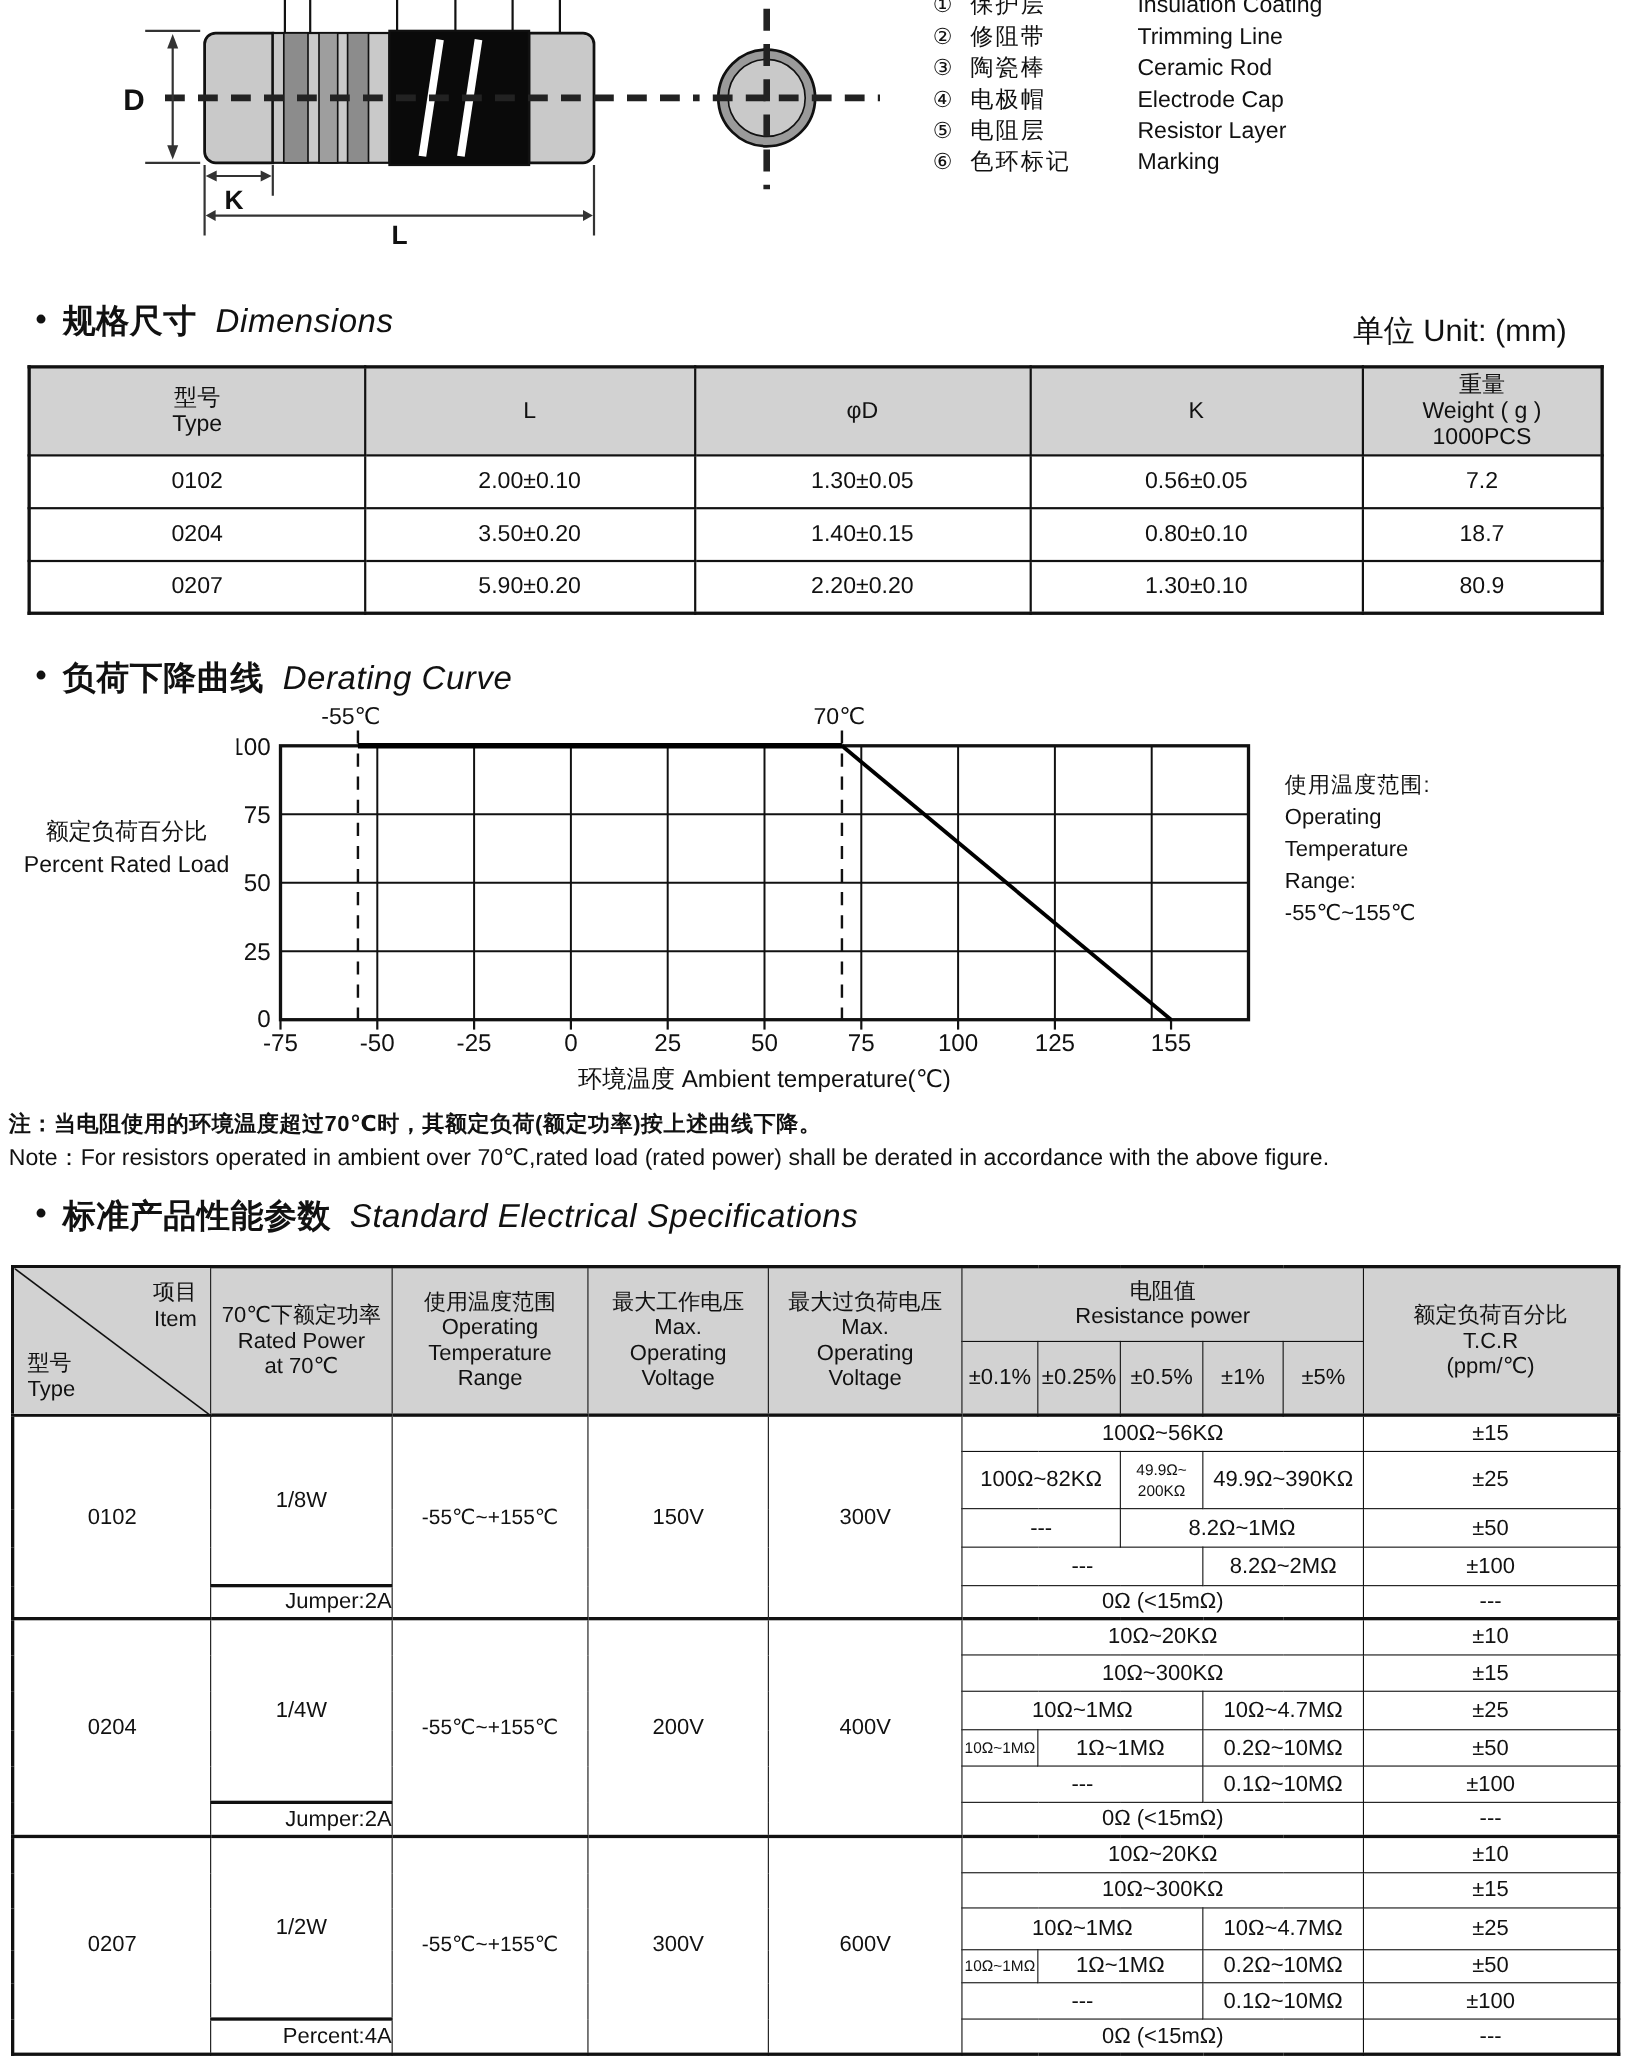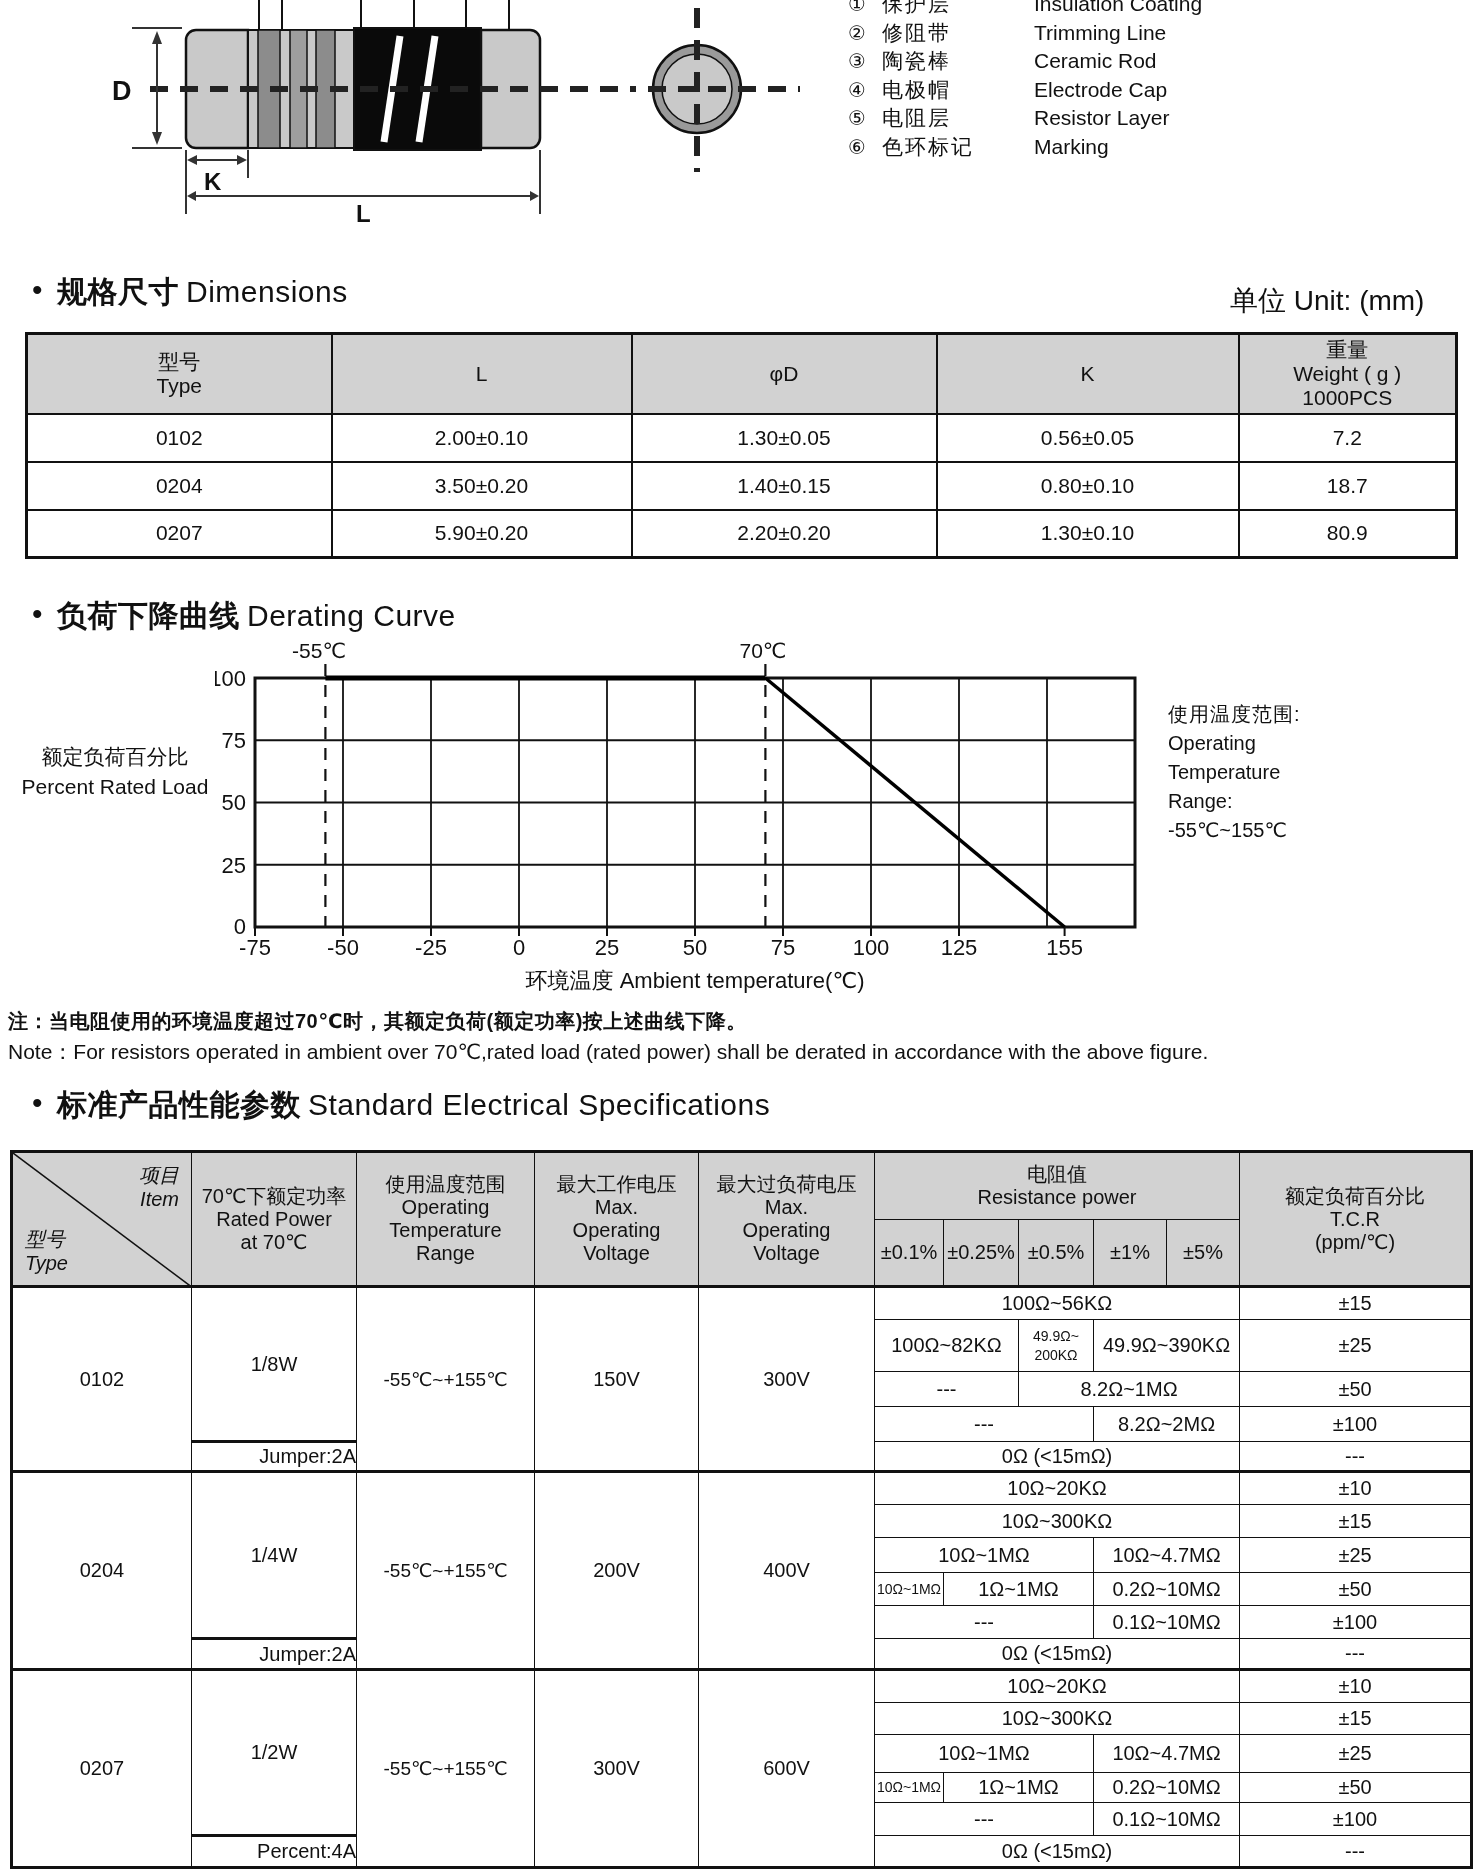--- a/index.html
+++ b/index.html
@@ -6,42 +6,42 @@
   body{
     width:1480px;height:1874px;position:relative;overflow:hidden;
     background:#ffffff;color:#111;
     font-family:"Liberation Sans","DejaVu Sans",sans-serif;
   }
   .abs{position:absolute;}
   
   .sec-title{font-size:30px;letter-spacing:0.5px;white-space:nowrap;}
   .sec-title .bullet{font-size:30px;vertical-align:2px;margin-right:14px;}
   .sec-title .cn{font-weight:bold;}
-  .sec-title .en{font-weight:normal;margin-left:7px;}
+  .sec-title .en{font-weight:normal;margin-left:17px;font-style:italic;}
   .unit-note{font-size:28px;}
   
   .legend{width:420px;}
   .legend-row{display:flex;align-items:baseline;height:28.5px;font-size:21px;}
   .legend-row .num{width:34px;font-size:20px;}
   .legend-row .cn{width:152px;letter-spacing:2px;}
   .legend-row .en{flex:1;}
   
   table{border-collapse:collapse;table-layout:fixed;padding-left:16px;}
   .dimtab{width:1430px;border:3px solid #111;}
   .dimtab td{border:2px solid #111;text-align:center;vertical-align:middle;font-size:21px;padding:0;}
   .dimtab .hd{background:#d2d2d2;line-height:24px;}
   
   .spectab{width:1460px;border:3px solid #111;}
   .spectab td{border:1.5px solid #111;text-align:center;vertical-align:middle;font-size:20px;padding:0;line-height:23px;}
   .spectab .hd{background:#d2d2d2;font-size:20px;line-height:23px;}
   .spectab tr.bstart td{border-top:3px solid #111;}
   .spectab td.jumper{border-top:3px solid #111;text-align:right;padding-left:6px;}
   .spectab td.small-cell{font-size:14px;}
   .spectab td.two-line{font-size:14px;line-height:19px;}
-  .diag-cell{position:relative;background:#d2d2d2;font-style:italic;}
+  .diag-cell{position:relative;background:#d2d2d2;}
   .diag-cell .tr-lab{position:absolute;top:10px;right:12px;text-align:right;line-height:24px;}
   .diag-cell .bl-lab{position:absolute;bottom:10px;left:12px;text-align:left;line-height:24px;}
   
   .yaxis-label{width:200px;text-align:center;font-size:21px;line-height:30px;}
   .side-note{font-size:20px;line-height:29px;}
   .side-note .cn{letter-spacing:1px;}
   .note-cn{font-size:20px;font-weight:bold;letter-spacing:0.5px;}
   .note-en{font-size:21px;}
 </style>
 </head>

